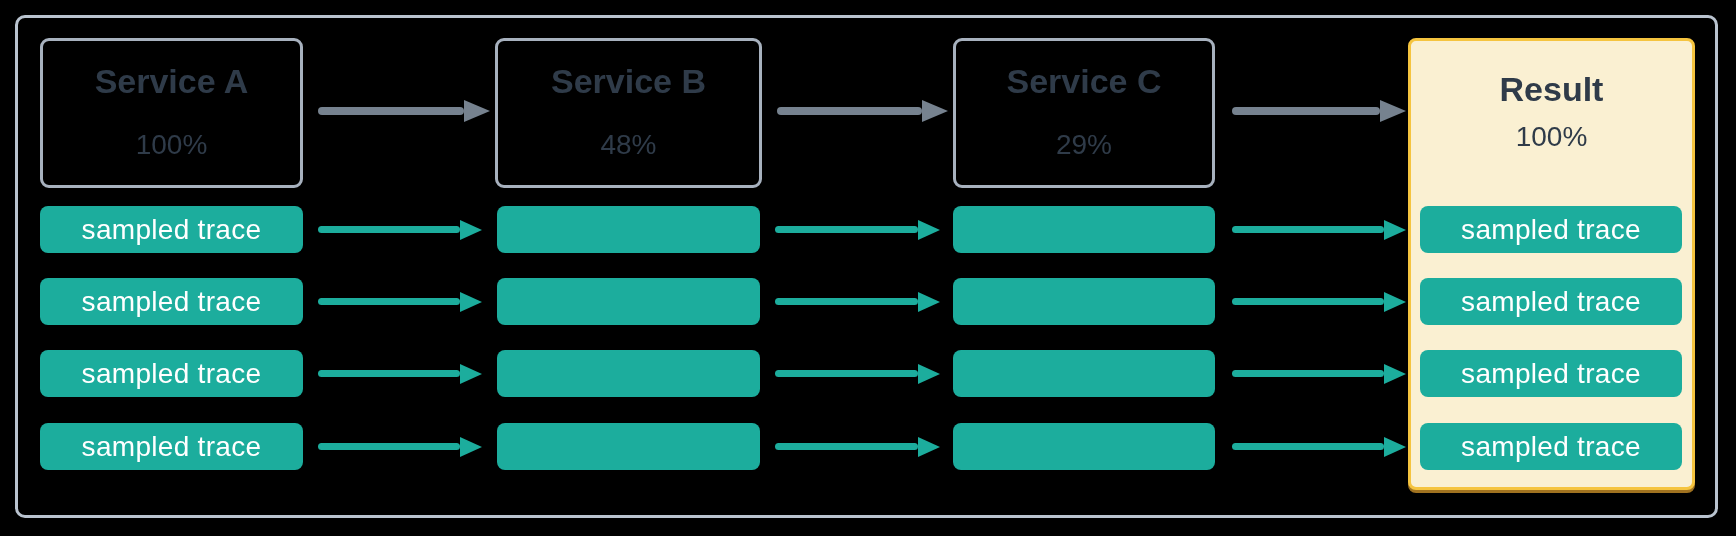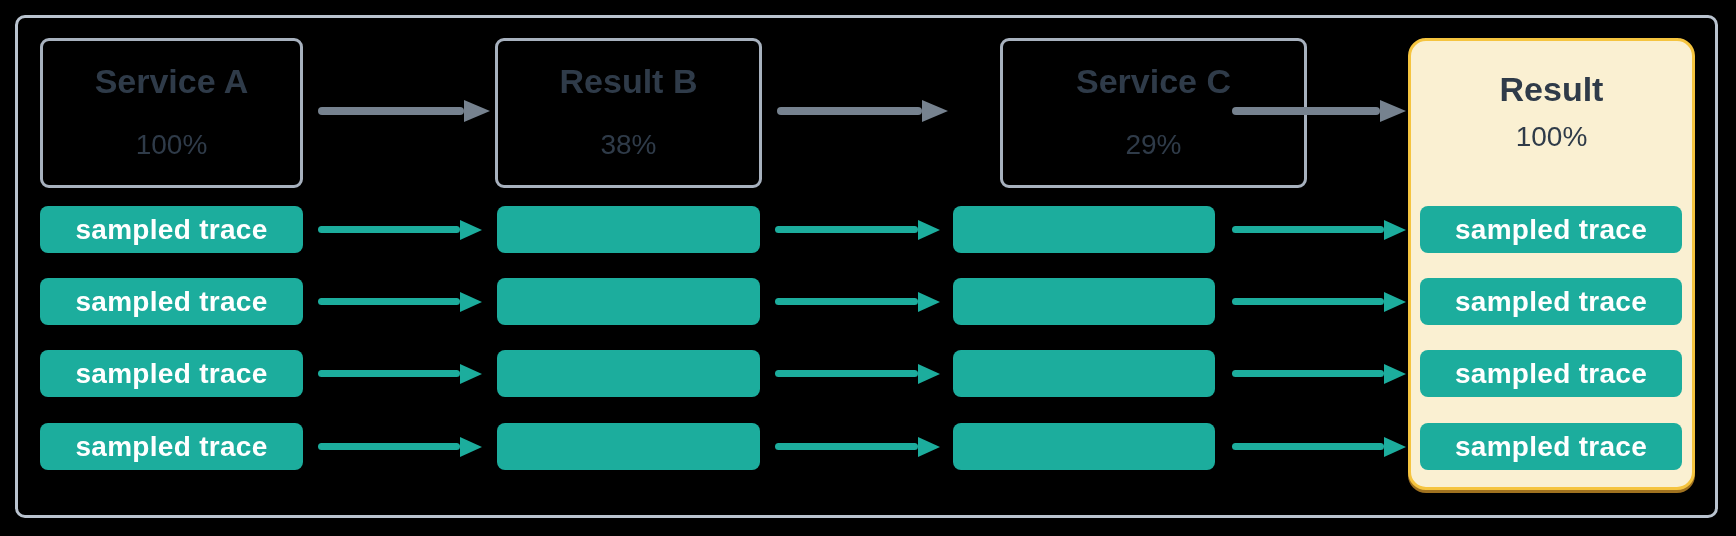--- a/index.html
+++ b/index.html
@@ -35,21 +35,21 @@
     border-radius: 9px;
     display: flex;
     flex-direction: column;
     align-items: center;
     justify-content: center;
     text-align: center;
     gap: 16px;
   }
   .sA { left: 40px;  width: 263px; }
   .sB { left: 495px; width: 267px; }
-  .sC { left: 1000px; width: 307px; }
+  .sC { left: 953px; width: 262px; }
   .svc-name {
     font-size: 34px;
     font-weight: 700;
     line-height: 48px;
     color: var(--heading-text, #2F3B49);
   }
   .svc-rate {
     font-size: 28px;
     font-weight: 400;
     line-height: 48px;
@@ -58,39 +58,39 @@
   
   .result {
     position: absolute;
     left: 1408px;
     top: 38px;
     width: 287px;
     height: 452px;
     box-sizing: border-box;
     background: var(--result-bg, #FAF0D2);
     border: 3px solid var(--result-border, #F5C43F);
-    border-radius: 18px;
+    border-radius: 8px;
     box-shadow: 0 3px 0 rgba(213, 152, 43, 0.75);
     text-align: center;
     padding-top: 24px;
   }
   
   .bar {
     position: absolute;
     height: 47px;
     background: var(--teal, #1CAD9D);
     border-radius: 8px;
     display: flex;
     align-items: center;
     justify-content: center;
   }
   .bar-label {
     color: var(--trace-text, #FFFFFF);
     font-size: 28px;
-    font-weight: 700;
+    font-weight: 400;
     letter-spacing: 0.3px;
   }
   .cA { left: 40px;   width: 263px; }
   .cB { left: 497px;  width: 263px; }
   .cC { left: 953px;  width: 262px; }
   .cR { left: 1420px; width: 262px; }
   .r1 { top: 206px; }
   .r2 { top: 278px; }
   .r3 { top: 350px; }
   .r4 { top: 423px; }
@@ -143,22 +143,22 @@
 
 <div class="stage">
 
   <div class="frame"></div>
 
   <div class="svc sA">
     <div class="svc-name">Service A</div>
     <div class="svc-rate">100%</div>
   </div>
   <div class="svc sB">
-    <div class="svc-name">Result B</div>
-    <div class="svc-rate">38%</div>
+    <div class="svc-name">Service B</div>
+    <div class="svc-rate">48%</div>
   </div>
   <div class="svc sC">
     <div class="svc-name">Service C</div>
     <div class="svc-rate">29%</div>
   </div>
 
   <div class="result">
     <div class="svc-name">Result</div>
     <div class="svc-rate">100%</div>
   </div>

